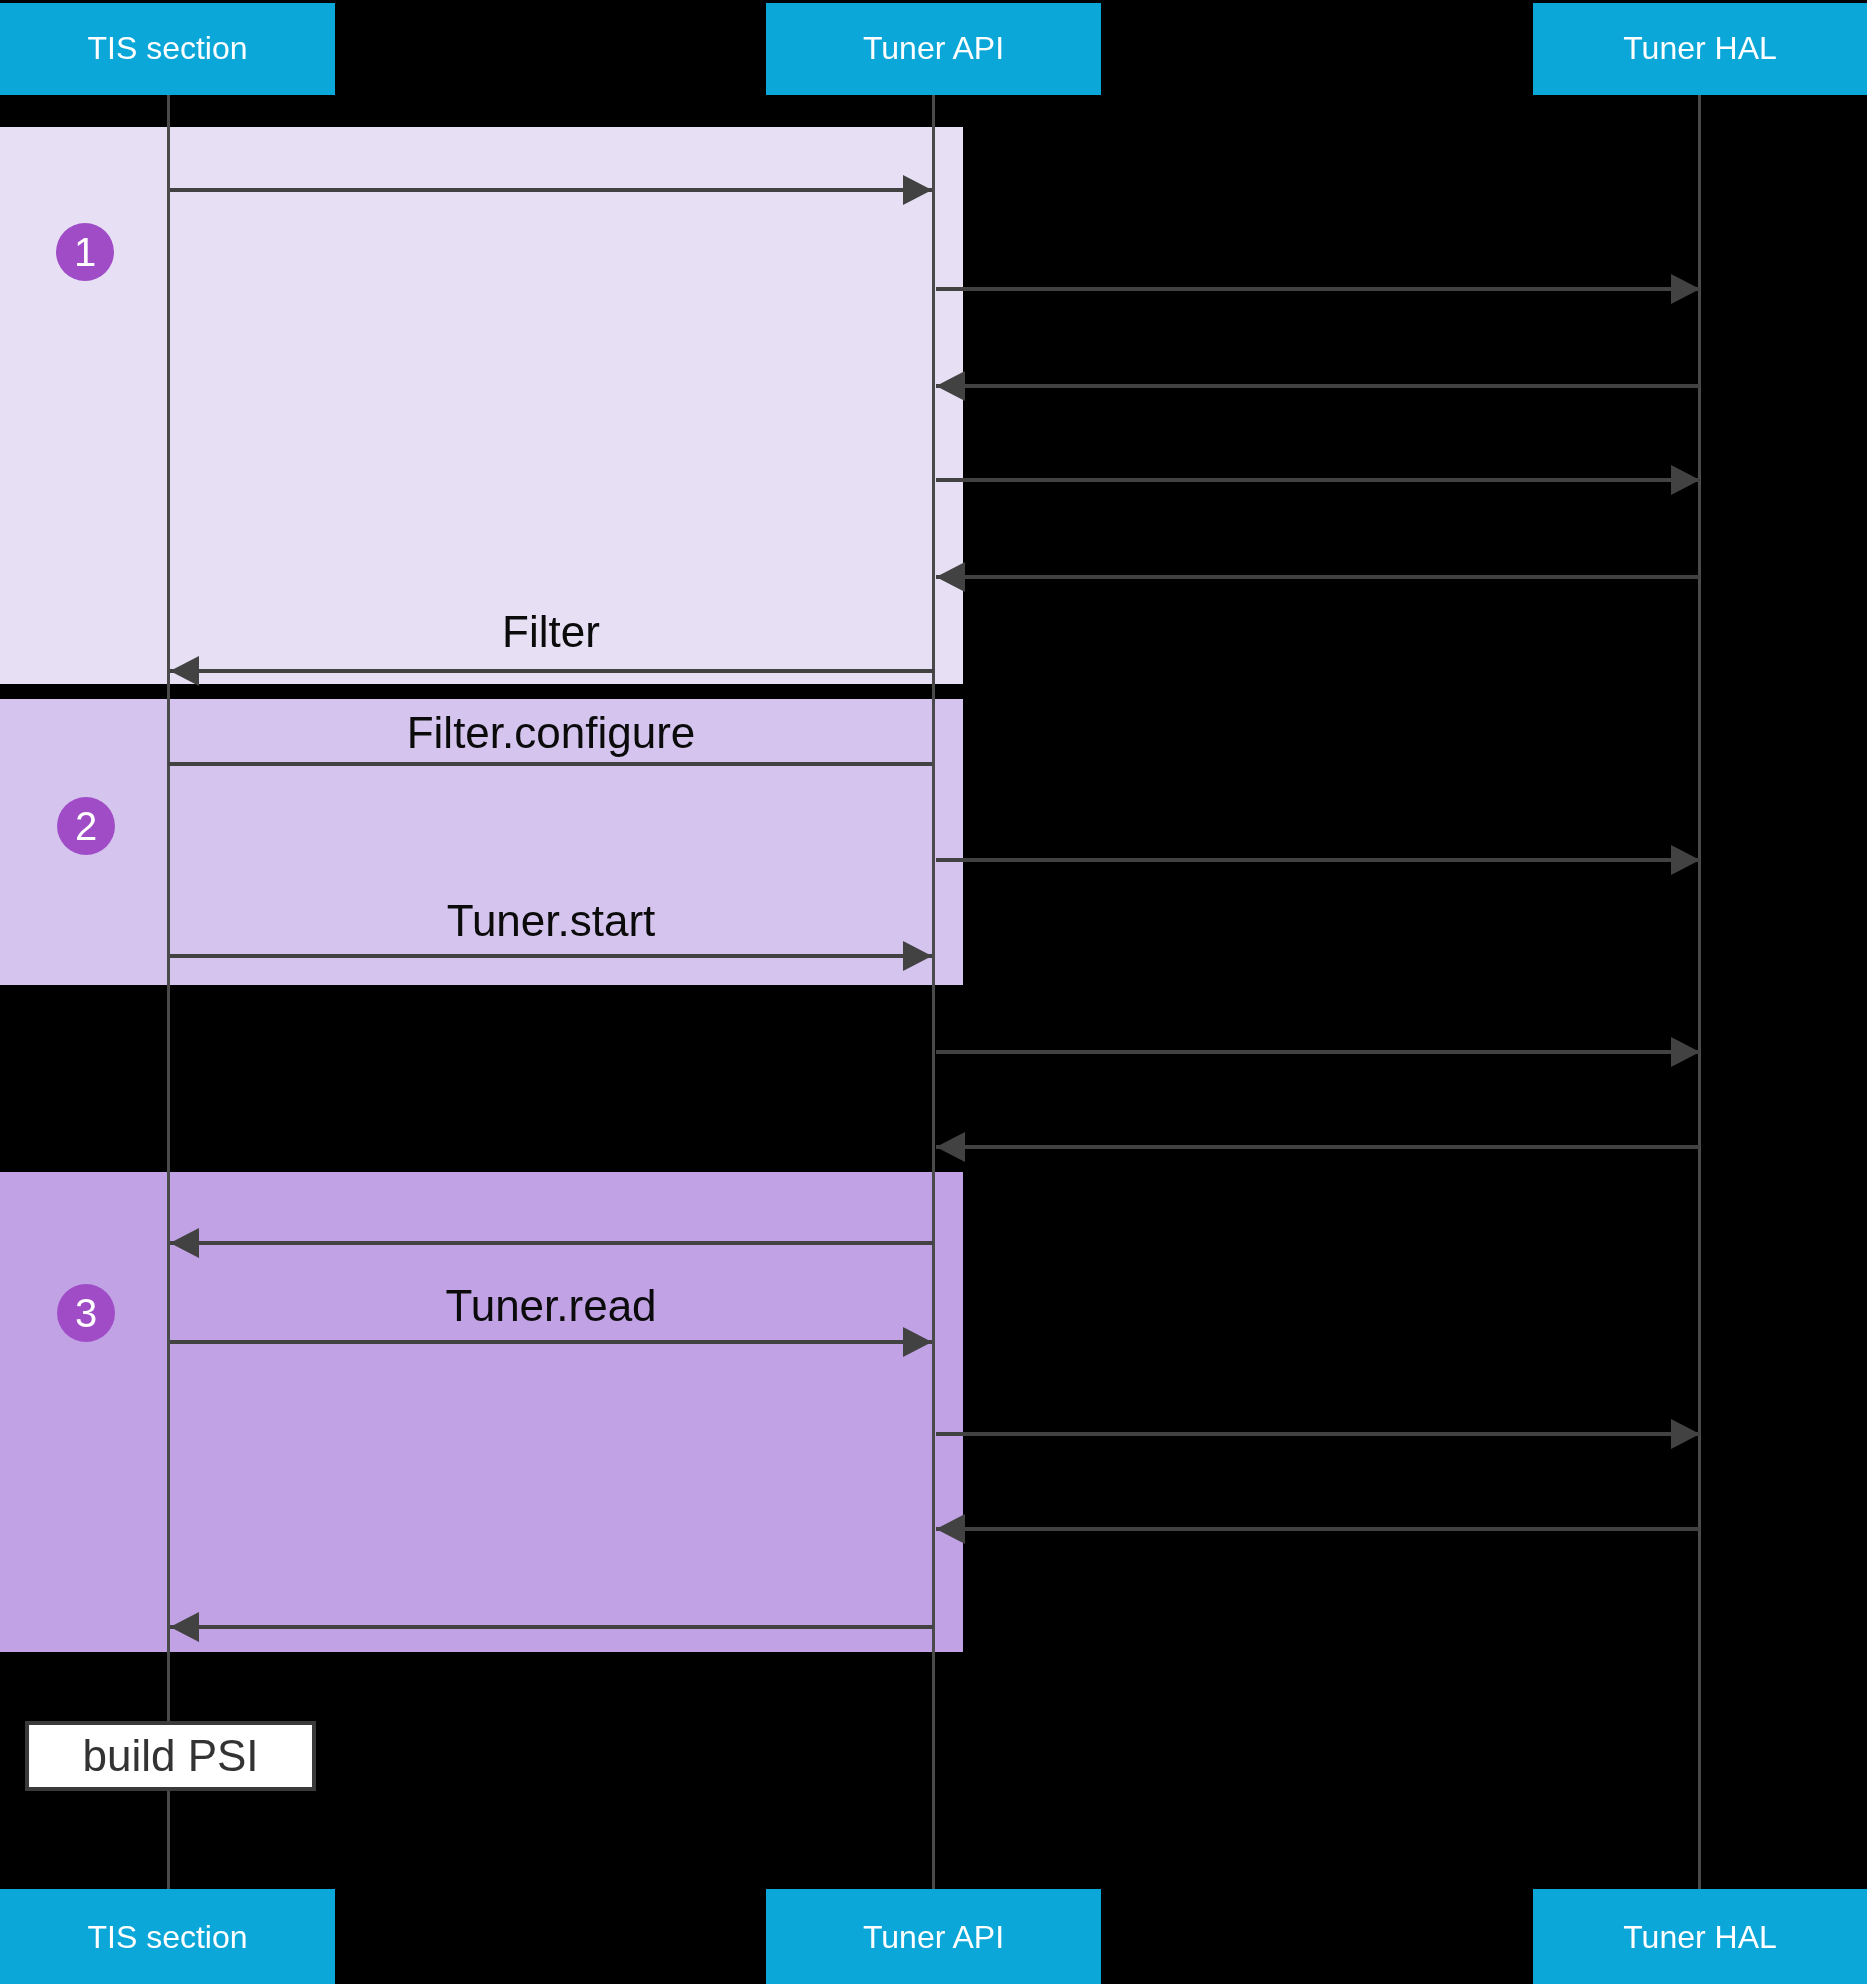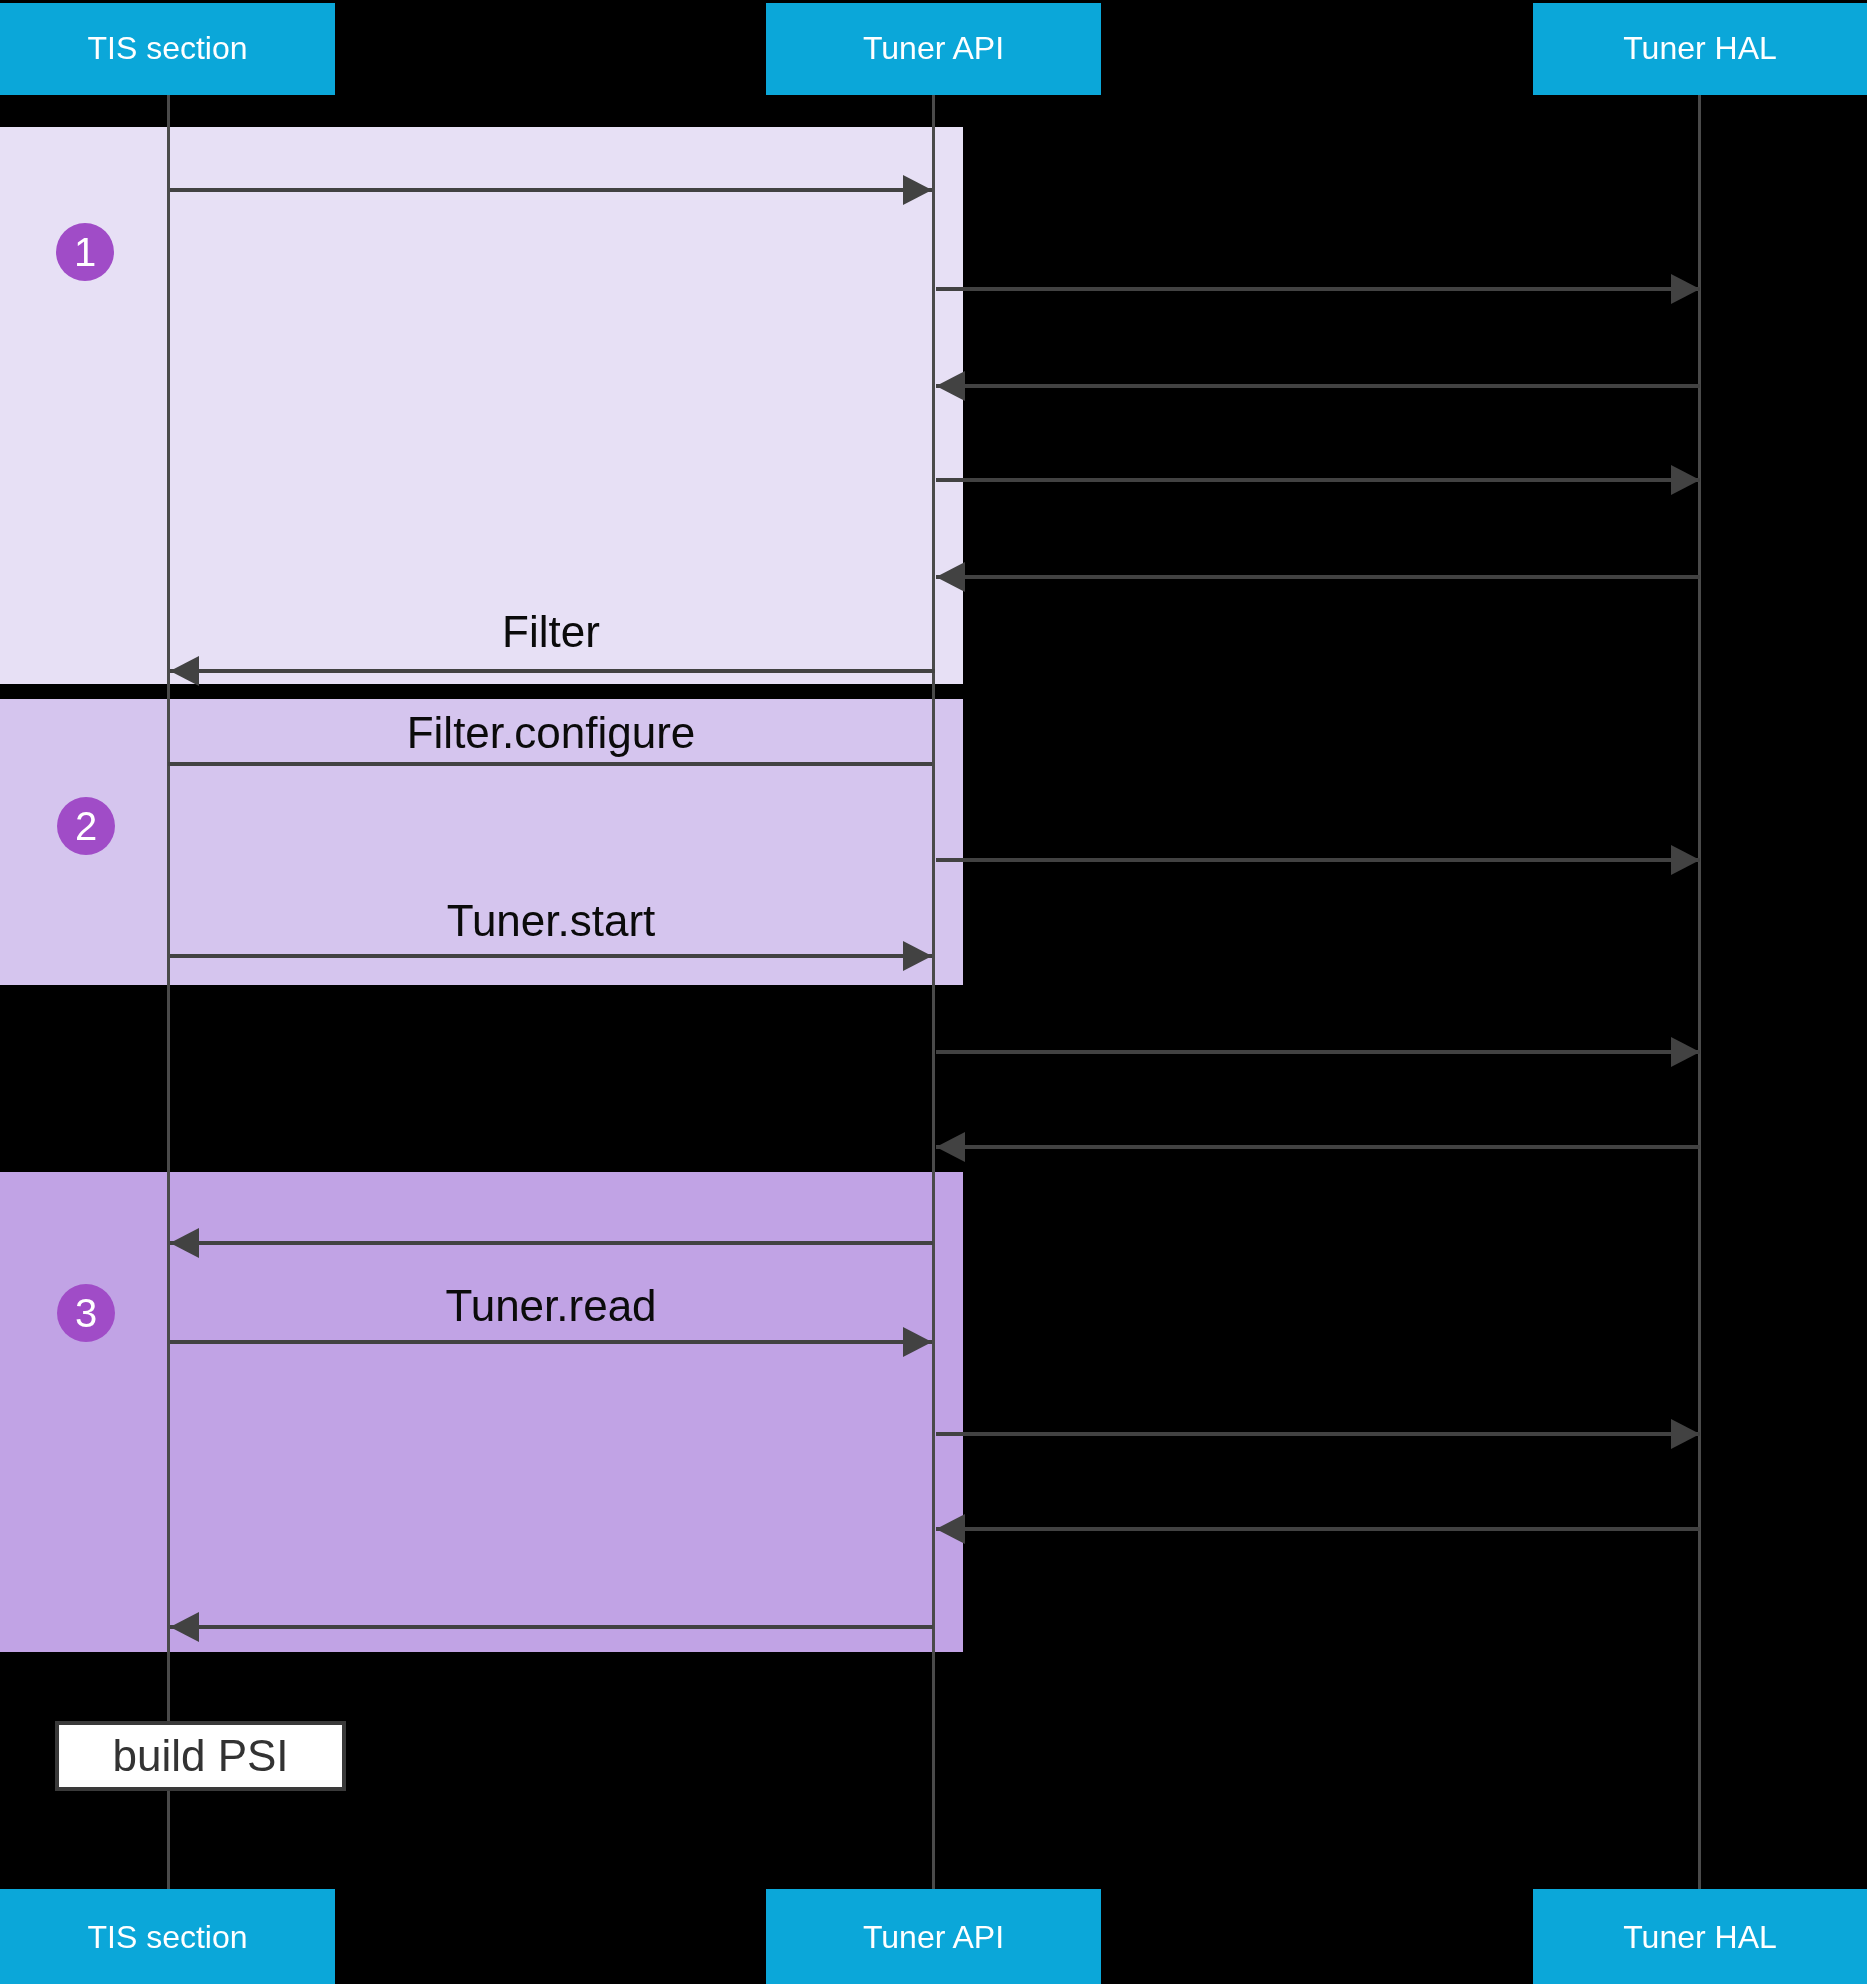--- a/index.html
+++ b/index.html
@@ -44,21 +44,21 @@
   
   .msg{
     position:absolute;left:551px;transform:translate(-50%,-50%);
     color:#0b0b0b;font-size:44px;white-space:nowrap;z-index:4;
   }
   
   .note{
     position:absolute;left:25px;top:1721px;width:291px;height:70px;
     background:#FFFFFF;border:4.8px solid #3A3A3A;box-sizing:border-box;
     display:flex;align-items:center;justify-content:center;
-    color:#333333;font-size:44px;z-index:5;margin-left:30px;
+    color:#333333;font-size:44px;z-index:5;
   }
 </style>
 </head>
 <body>
 
 <div id="stage">
 
   <div class="section sec1"></div>
   <div class="section sec2"></div>
   <div class="section sec3"></div>

